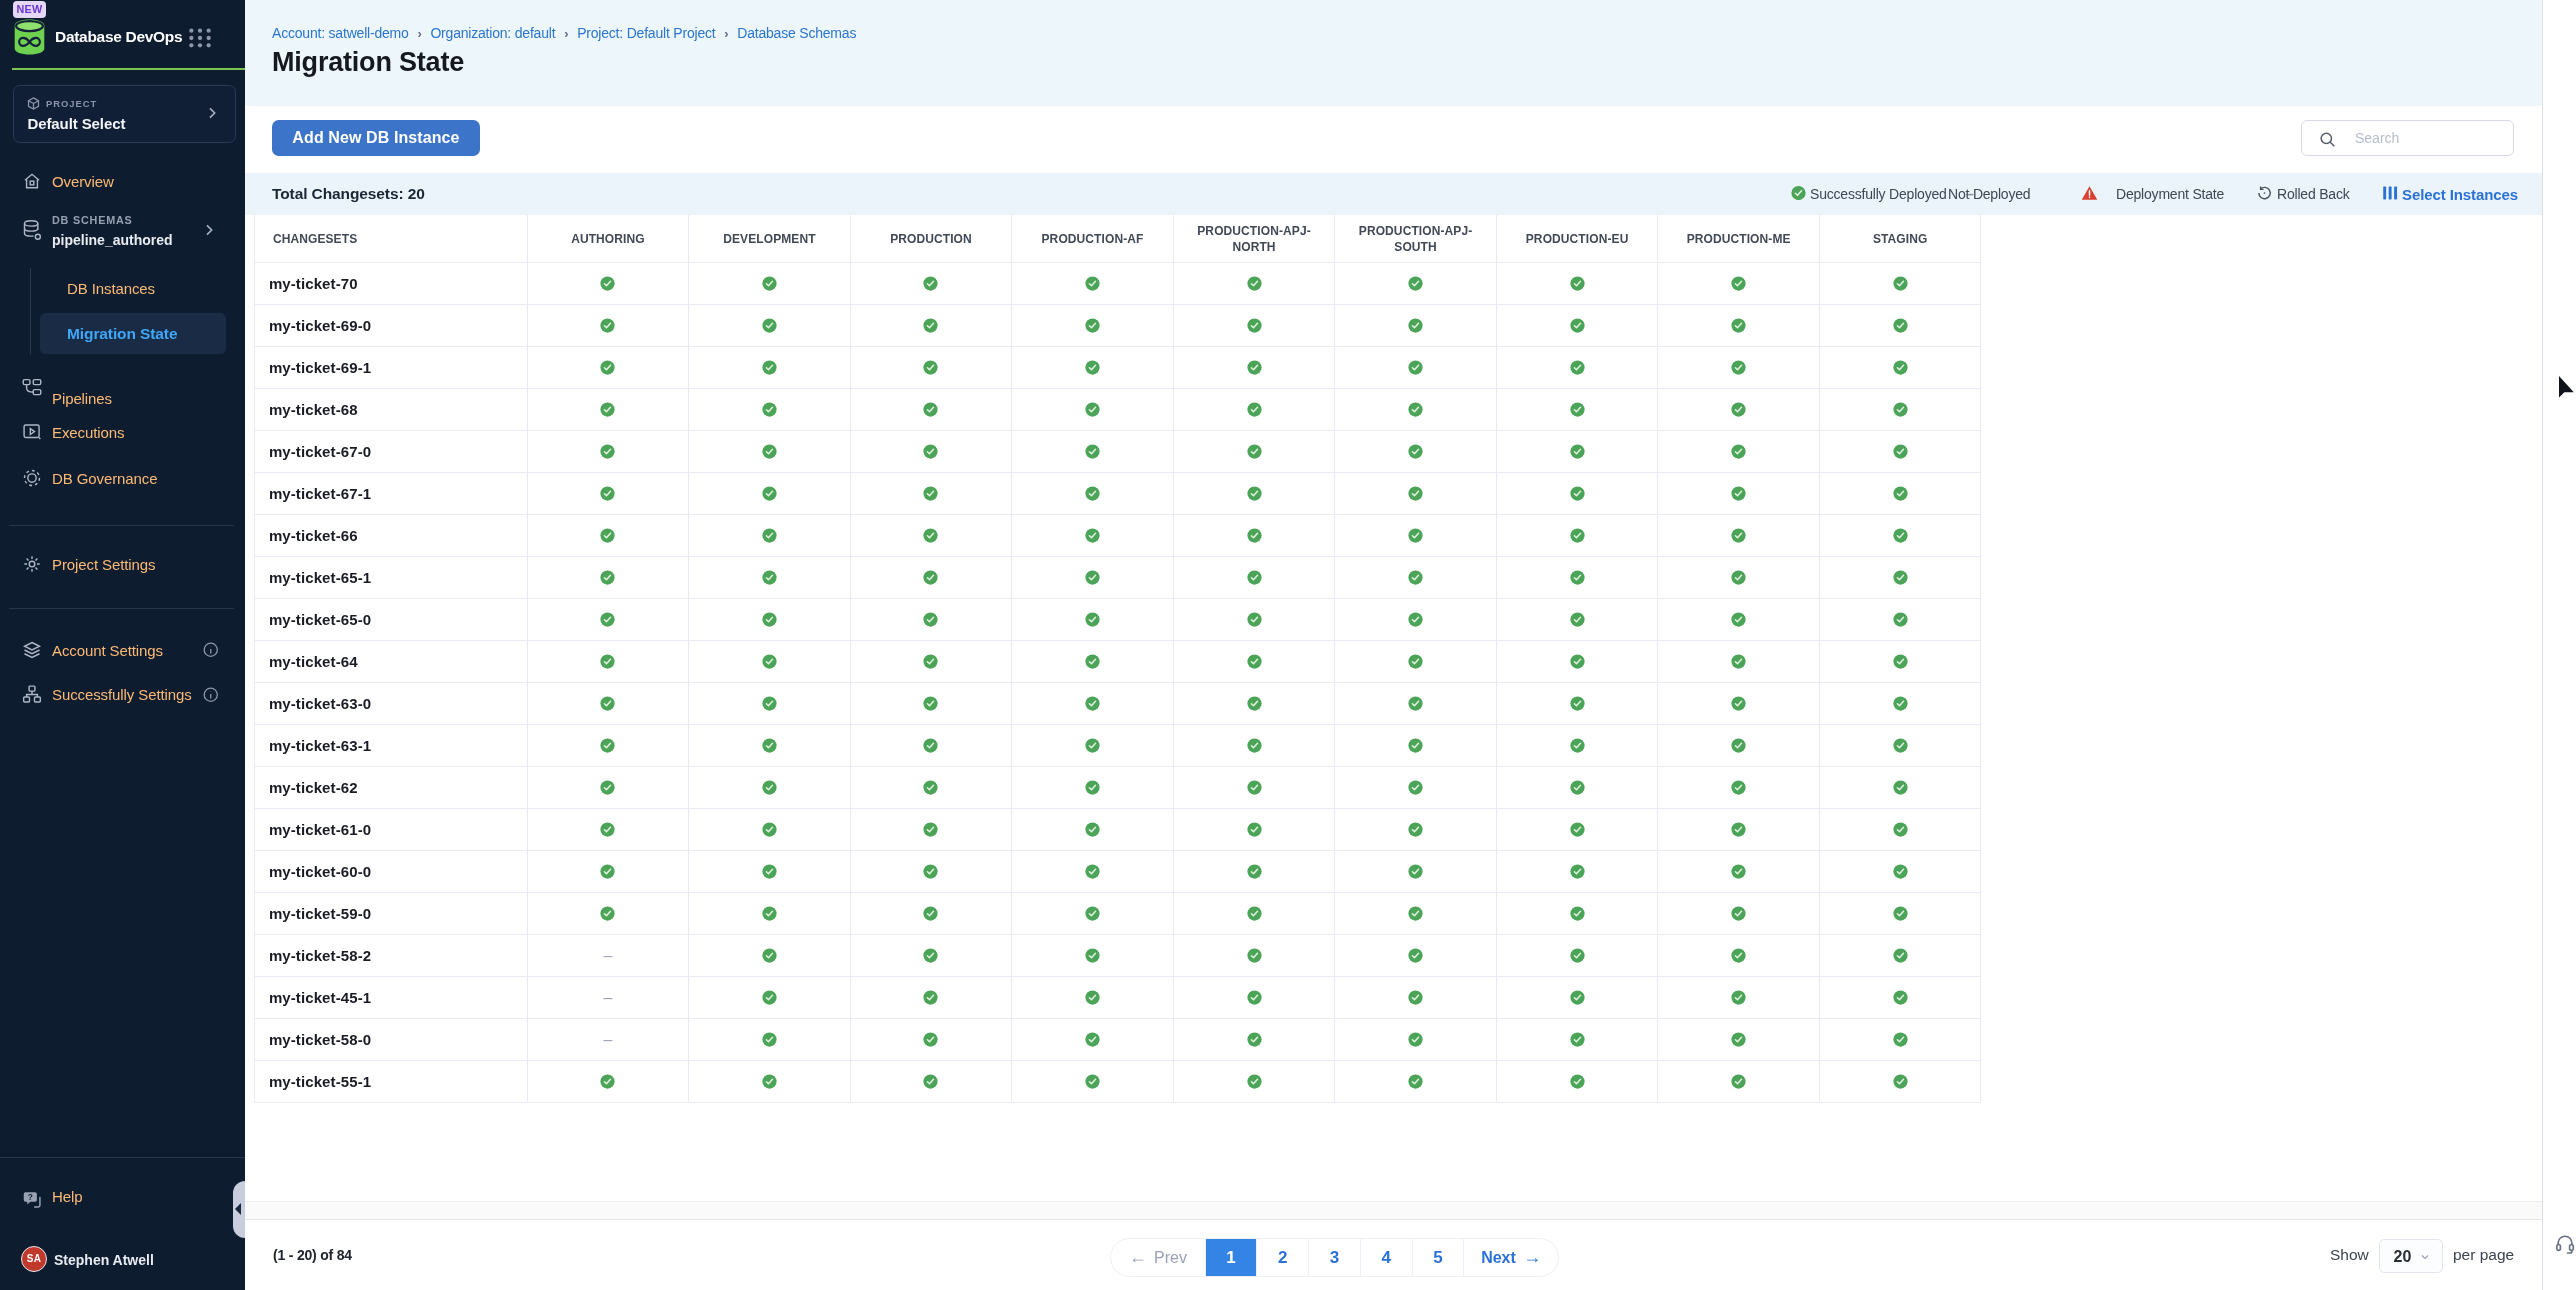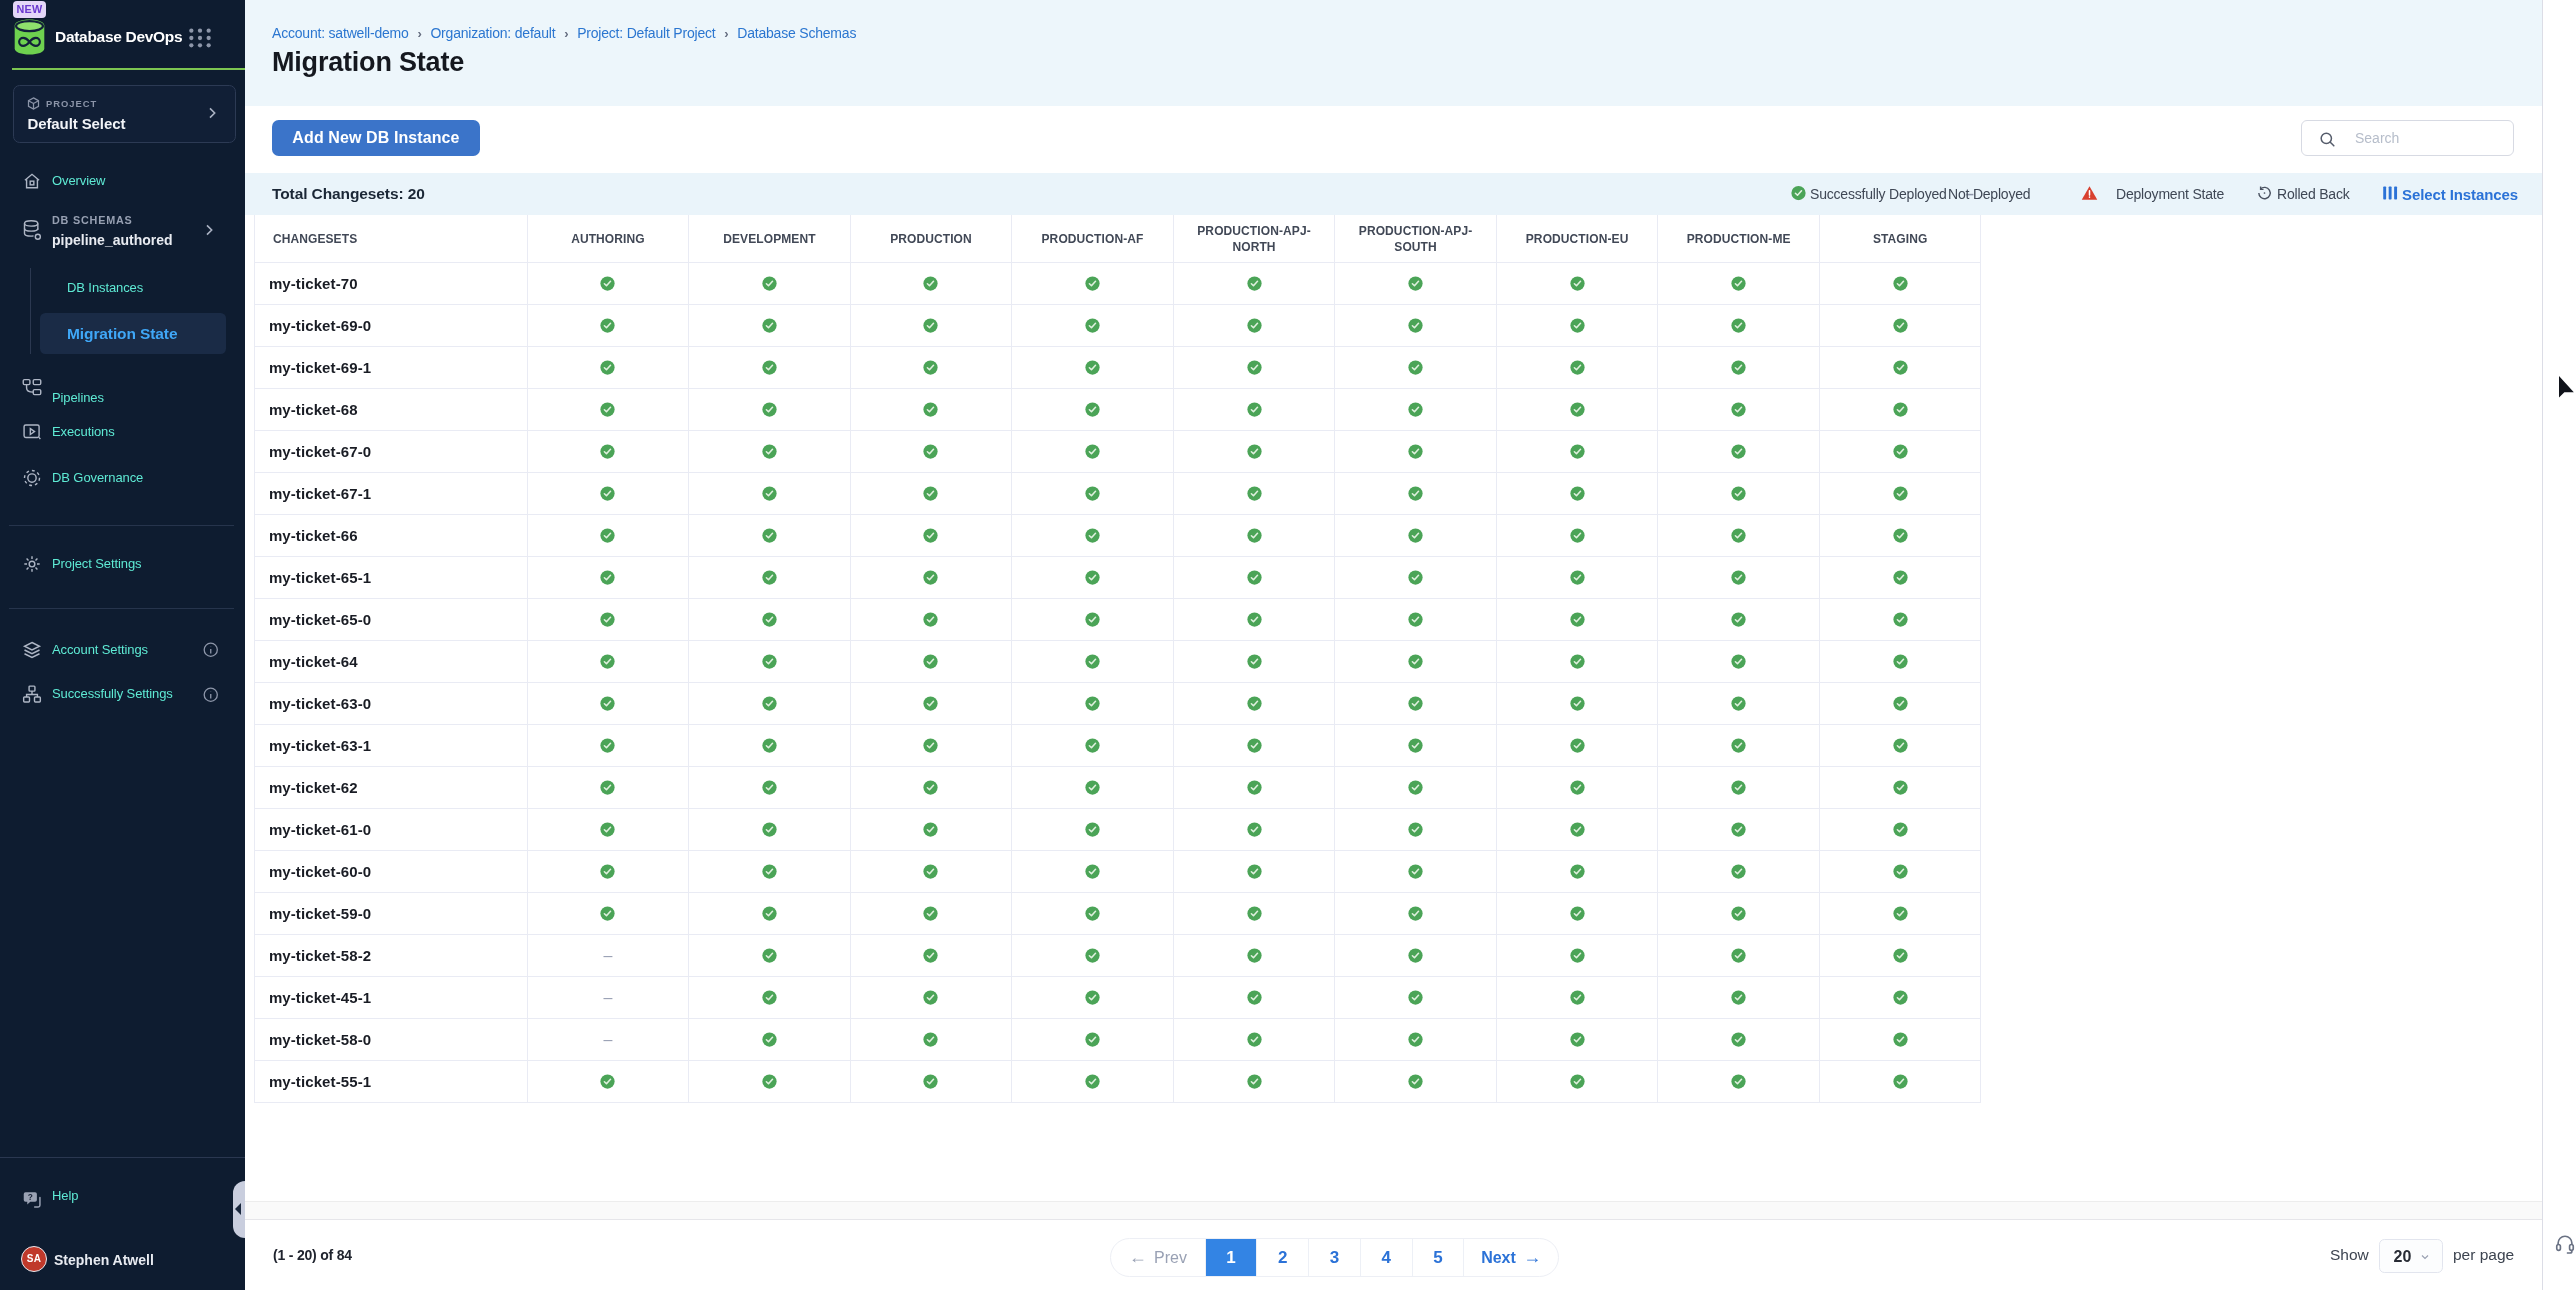--- a/index.html
+++ b/index.html
@@ -1,19 +1,19 @@
 <!DOCTYPE html>
 <html style="font-size:10.8px"><head><meta charset="utf-8"><title>Migration State</title>
 <style>
 *{margin:0;padding:0;box-sizing:border-box}
 html,body{width:2576px;height:1291px;overflow:hidden;background:#fff;
  font-family:"Liberation Sans",sans-serif;-webkit-font-smoothing:antialiased}
 .abs{position:absolute}
 #side{position:absolute;left:0;top:0;width:245px;height:1291px;background:#0e1c30;color:#c9cfdb}
-.navtxt{position:absolute;left:52px;font-size:13px;color:#5eead4;letter-spacing:-0.1px}
+.navtxt{position:absolute;left:52px;font-size:15px;color:#fdba74;letter-spacing:-0.1px}
 .icn{position:absolute;left:22px}
 #main{position:absolute;left:245px;top:0;width:2331px;height:1291px;background:#fff}
 #topband{position:absolute;left:0;top:0;width:2297px;height:106px;background:#edf6fb}
 .crumb{position:absolute;left:27px;top:25px;font-size:14px;letter-spacing:-0.2px;color:#2b76d0;white-space:nowrap}
 .crumb .sep{color:#646c7f;font-size:13px;padding:0 8.8px;font-weight:700}
 #title{position:absolute;left:27px;top:47px;font-size:27px;font-weight:700;color:#15181f;letter-spacing:-0.2px}
 #addbtn{position:absolute;left:27px;top:120px;width:208px;height:36px;background:#3b74c9;border-radius:6.7px;
  color:#fff;font-size:16px;font-weight:700;text-align:center;line-height:36px;letter-spacing:0.1px}
 #search{position:absolute;left:2056px;top:120px;width:213px;height:36px;background:#fff;border:1.3px solid #d7dae3;border-radius:6px}
 #search .ph{position:absolute;left:53px;top:9.4px;font-size:14px;color:#b6bdca}

